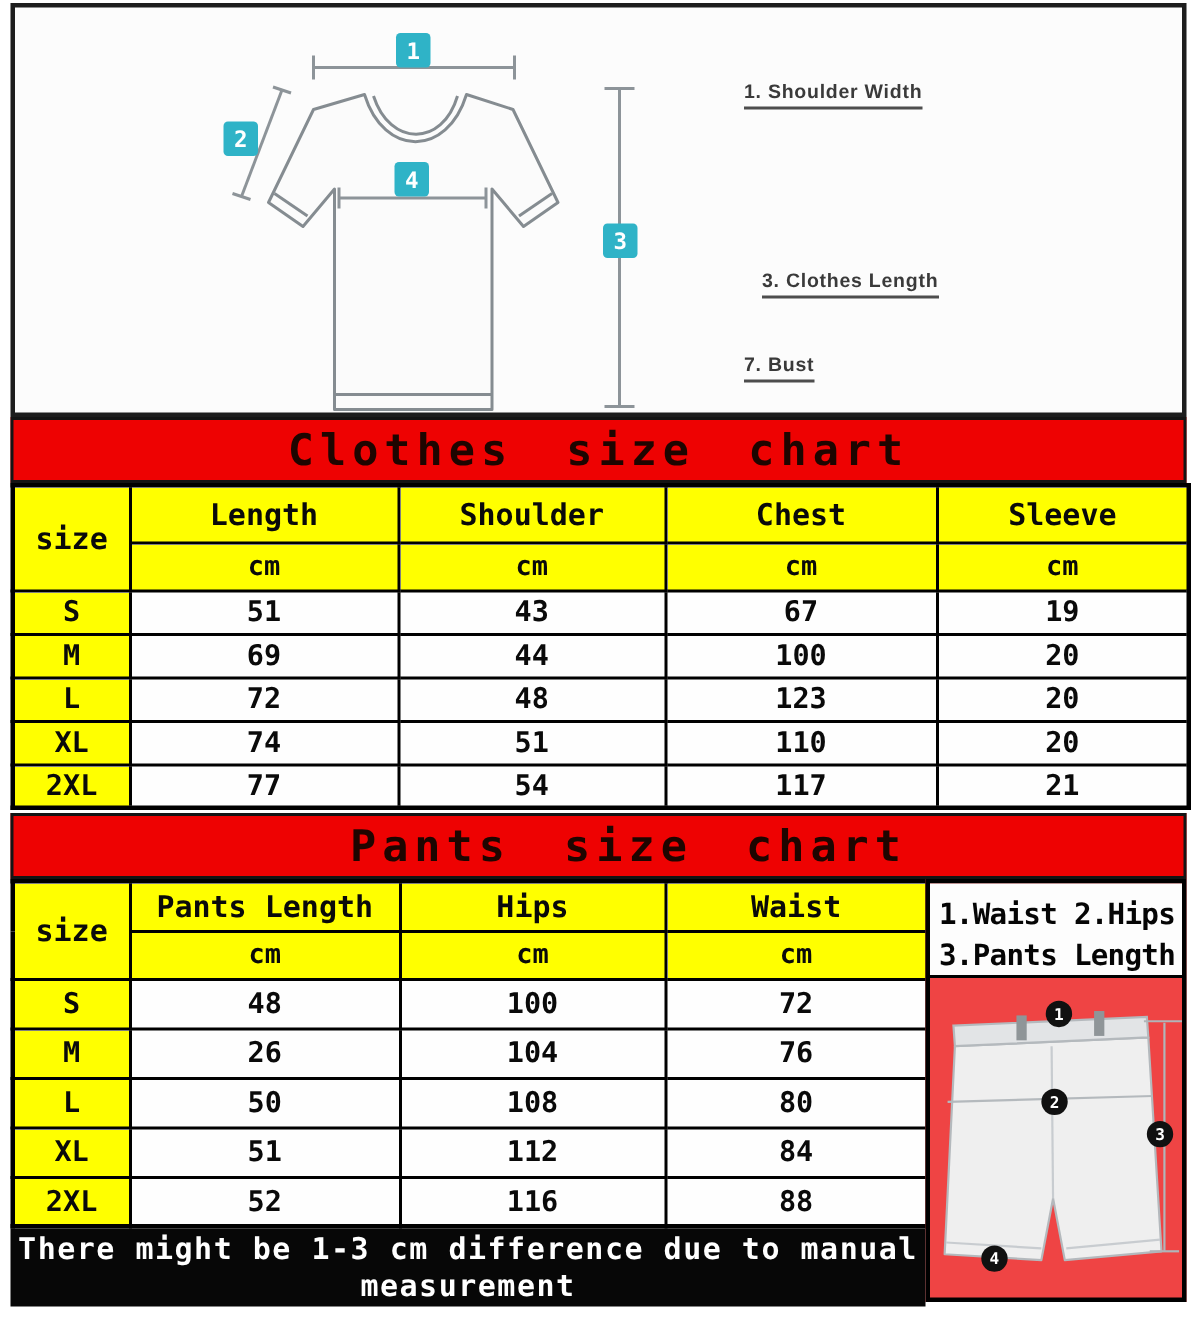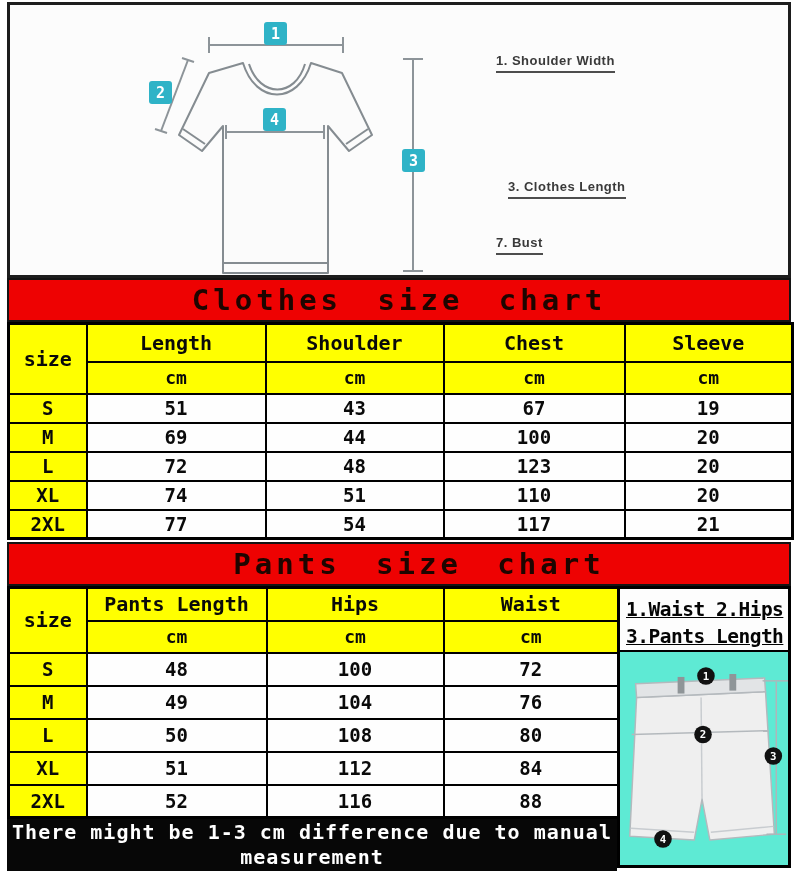--- a/index.html
+++ b/index.html
@@ -56,22 +56,22 @@
   .pants-table .urow td { height:32px; font-size:18px; }
   .pants-table .drow td { height:33px; font-size:19px; }
 
   .note {
     width:610px; height:52px; background:#070707; color:#ffffff;
     display:flex; align-items:center; justify-content:center; text-align:center;
     font-size:20px; font-weight:bold; line-height:25px; letter-spacing:1px;
   }
 
   .pants-right {
-    width:174px; height:282px; border:3px solid #000; background:#5eead4;
-    display:flex; flex-direction:column;text-decoration:underline;
+    width:174px; height:282px; border:3px solid #000; background:#ef4444;
+    display:flex; flex-direction:column;
   }
   .pants-measure-legend {
     height:65px; border-bottom:2px solid #000; background:#fdfdfd;
     font-size:19.5px; font-weight:bold; color:#050505;
     padding:7px 0 0 6px; line-height:27px; letter-spacing:-0.5px; white-space:nowrap;
   }
   .shorts-area { flex:1; display:flex; align-items:flex-start; justify-content:center; }
 
   .svg-tag-text { font-family:"DejaVu Sans Mono", monospace; font-weight:bold; fill:#ffffff; }
 </style>
@@ -228,21 +228,21 @@
           <td class="yellow">cm</td>
         </tr>
         <tr class="drow">
           <td class="yellow">S</td>
           <td class="white">48</td>
           <td class="white">100</td>
           <td class="white">72</td>
         </tr>
         <tr class="drow">
           <td class="yellow">M</td>
-          <td class="white">49</td>
+          <td class="white">26</td>
           <td class="white">104</td>
           <td class="white">76</td>
         </tr>
         <tr class="drow">
           <td class="yellow">L</td>
           <td class="white">50</td>
           <td class="white">108</td>
           <td class="white">80</td>
         </tr>
         <tr class="drow">

